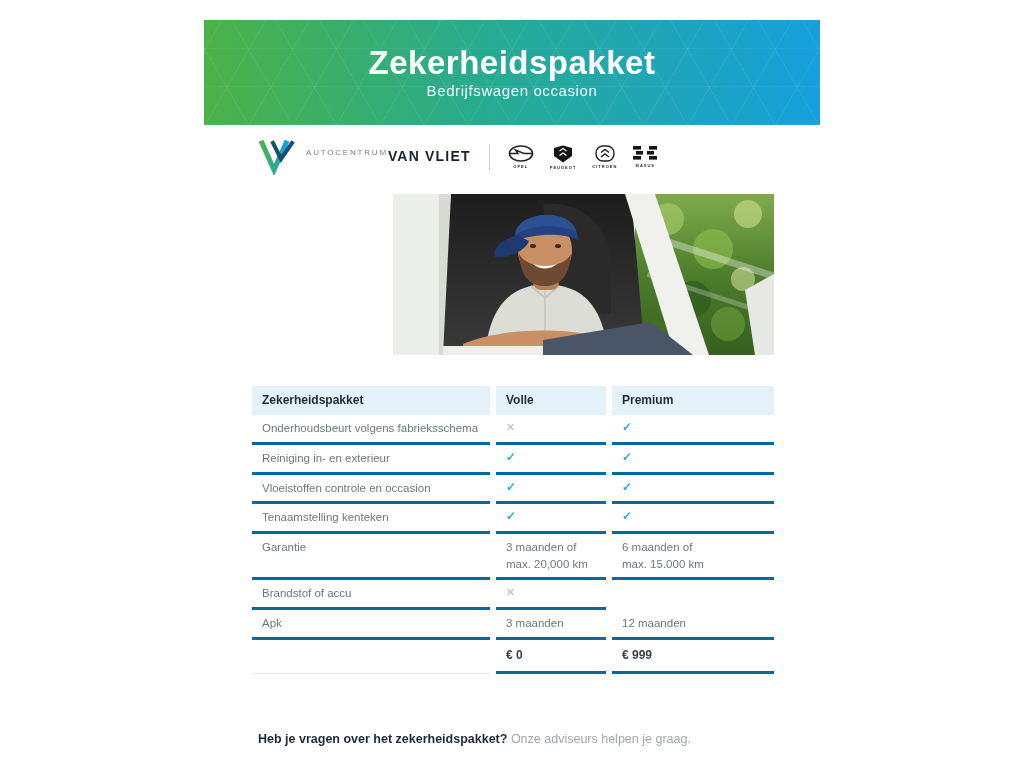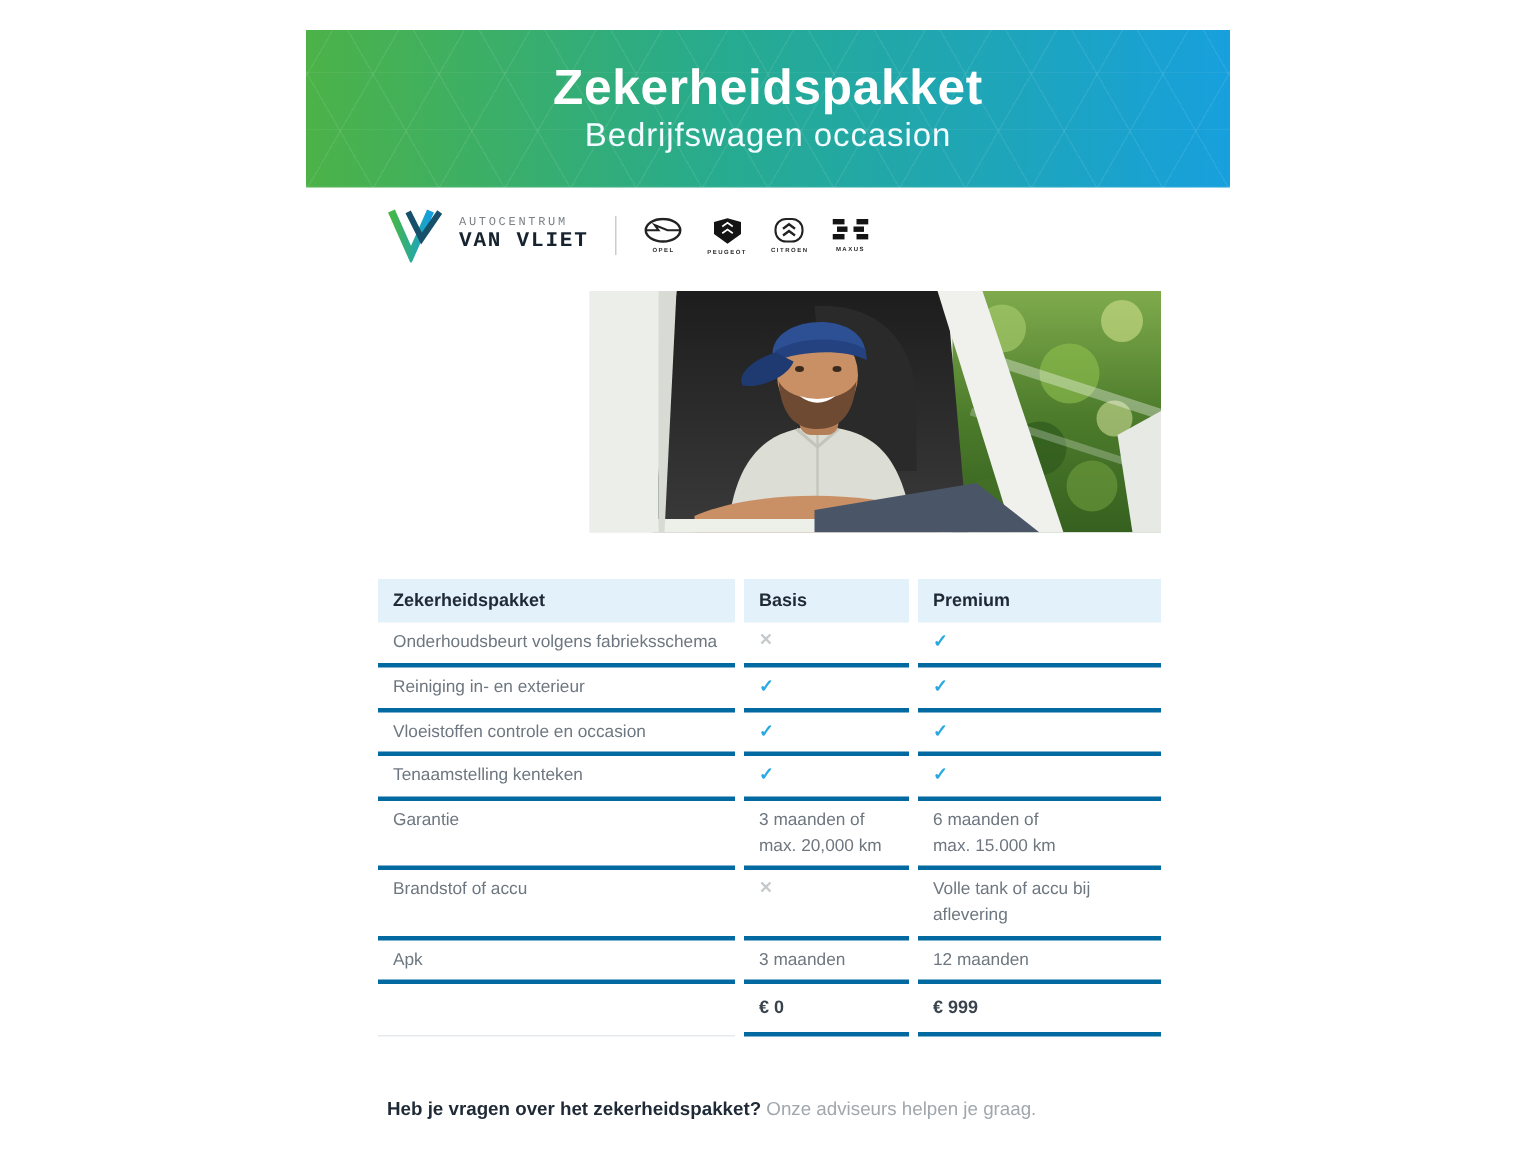--- a/index.html
+++ b/index.html
@@ -8,26 +8,26 @@
 
   
   .banner{position:absolute;left:204px;top:0;width:616px;height:105px;
     background-image:
       repeating-linear-gradient(60deg, rgba(255,255,255,.07) 0 1px, transparent 1px 38px),
       repeating-linear-gradient(-60deg, rgba(255,255,255,.07) 0 1px, transparent 1px 38px),
       repeating-linear-gradient(0deg, rgba(255,255,255,.05) 0 1px, transparent 1px 38px),
       linear-gradient(90deg,#4cb248 0%,#27ab8f 45%,#17a0dd 100%);
     display:flex;flex-direction:column;align-items:center;justify-content:center;gap:3px;}
   .banner-title{color:#ffffff;font-size:33px;font-weight:800;letter-spacing:.5px;line-height:1;}
-  .banner-subtitle{color:#f2fbff;font-size:22px;font-weight:400;letter-spacing:.6px;line-height:1.2;}
+  .banner-subtitle{color:#f2fbff;font-size:15px;font-weight:400;letter-spacing:.6px;line-height:1.2;}
 
   
   .logo-row{position:absolute;left:258px;top:117px;height:40px;display:flex;align-items:center;}
   .vv-mark{width:38px;height:36px;margin-right:10px;}
-  .vv-text{display:flex;flex-direction:column;line-height:1.1;font-family:Liberation Mono, monospace;}
+  .vv-text{display:flex;line-height:1.1;}
   .vv-top{font-size:8px;letter-spacing:1.8px;color:#7d8287;font-weight:500;}
   .vv-bottom{font-size:14px;font-weight:800;letter-spacing:1.2px;color:#16232e;text-align:right;}
   .logo-divider{width:1px;height:26px;background:#c9cdd1;margin:0 18px;}
   .brands{display:flex;align-items:flex-start;gap:16px;}
   .brand{display:flex;flex-direction:column;align-items:center;gap:2px;}
   .brand svg{display:block;}
   .brand-caption{font-size:4px;letter-spacing:1px;color:#2b2b2b;font-weight:700;}
 
   
   .photo{position:absolute;left:393px;top:174px;width:381px;height:161px;overflow:hidden;
@@ -185,21 +185,21 @@
       <path d="M46 0 L58 0 L50 161 L46 161 Z" fill="#d8dbd4"></path>
 
       <path d="M150 146 L258 128 L300 161 L150 161 Z" fill="#4a5668"></path>
     </svg>
   </div>
 
   <div class="table">
     <div class="trow thead">
       <div class="cell c1">Zekerheidspakket</div>
       <div class="gap"></div>
-      <div class="cell c2">Basis</div>
+      <div class="cell c2">Volle</div>
       <div class="gap"></div>
       <div class="cell c3">Premium</div>
     </div>
 
     <div class="trow">
       <div class="cell c1">Onderhoudsbeurt volgens fabrieksschema</div>
       <div class="gap"></div>
       <div class="cell c2 mark-cross">✕</div>
       <div class="gap"></div>
       <div class="cell c3 mark-check">✓</div>
@@ -232,21 +232,20 @@
 max. 20,000 km</div>
       <div class="gap"></div>
       <div class="cell c3">6 maanden of
 max. 15.000 km</div>
     </div>
     <div class="trow">
       <div class="cell c1">Brandstof of accu</div>
       <div class="gap"></div>
       <div class="cell c2 mark-cross">✕</div>
       <div class="gap"></div>
-      <div class="cell c3">Volle tank of accu bij aflevering</div>
     </div>
     <div class="trow">
       <div class="cell c1">Apk</div>
       <div class="gap"></div>
       <div class="cell c2">3 maanden</div>
       <div class="gap"></div>
       <div class="cell c3">12 maanden</div>
     </div>
     <div class="trow price-row">
       <div class="cell c1"></div>

